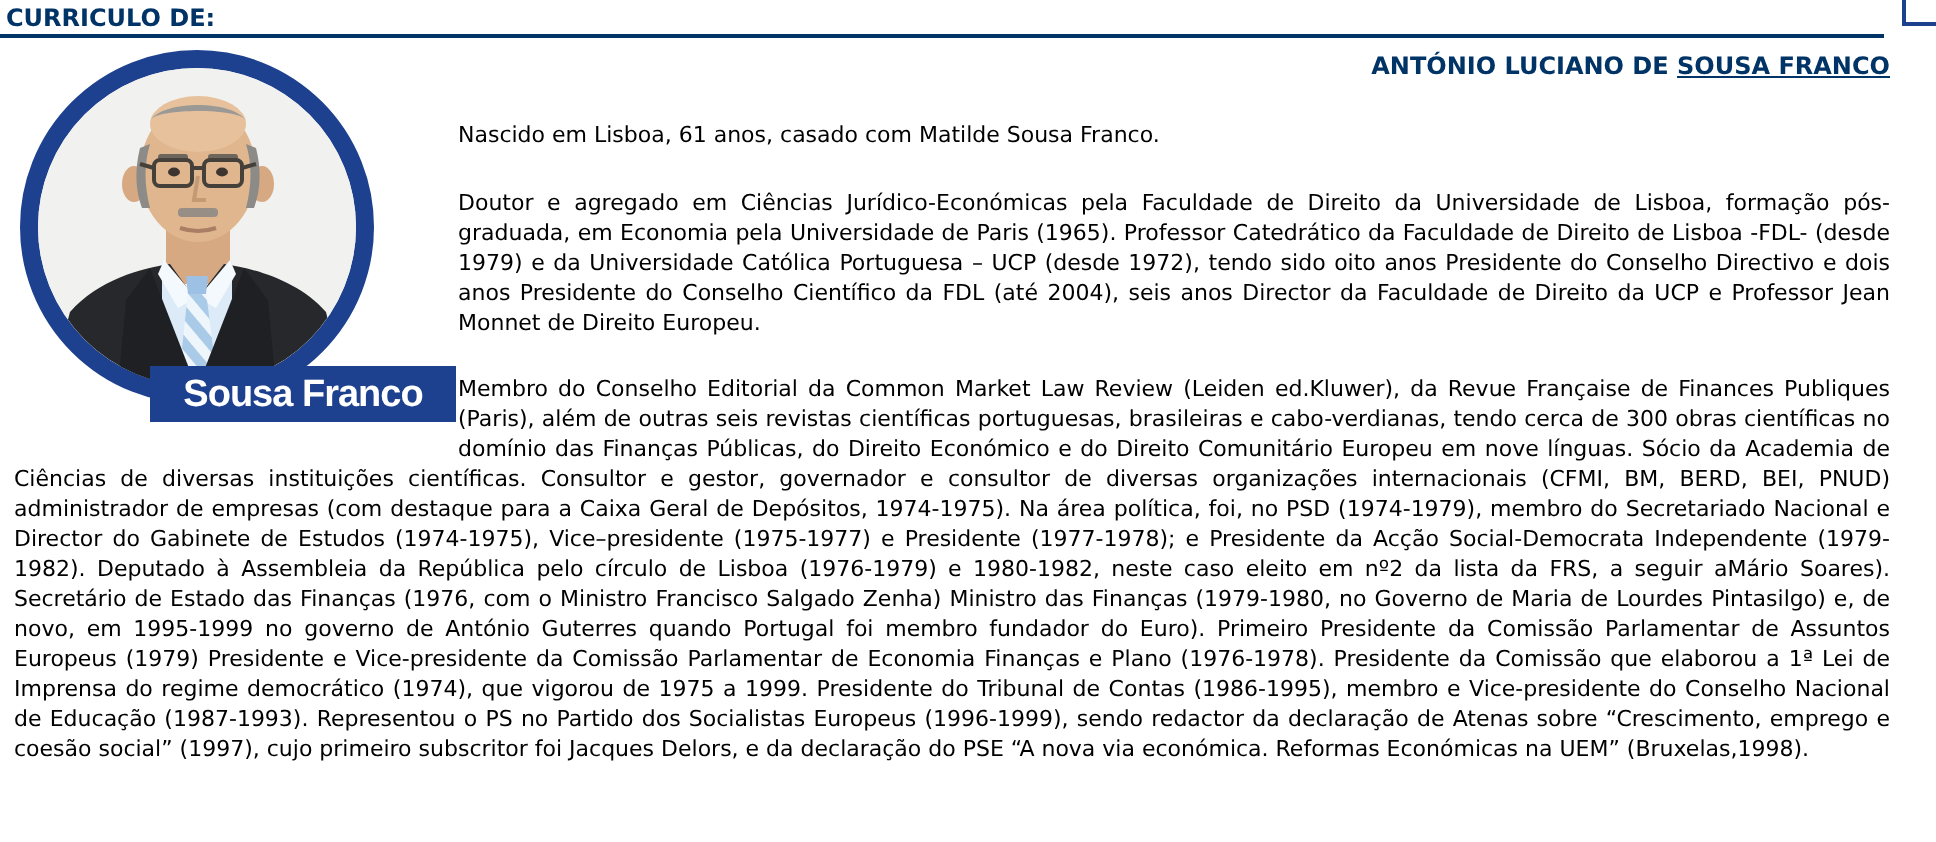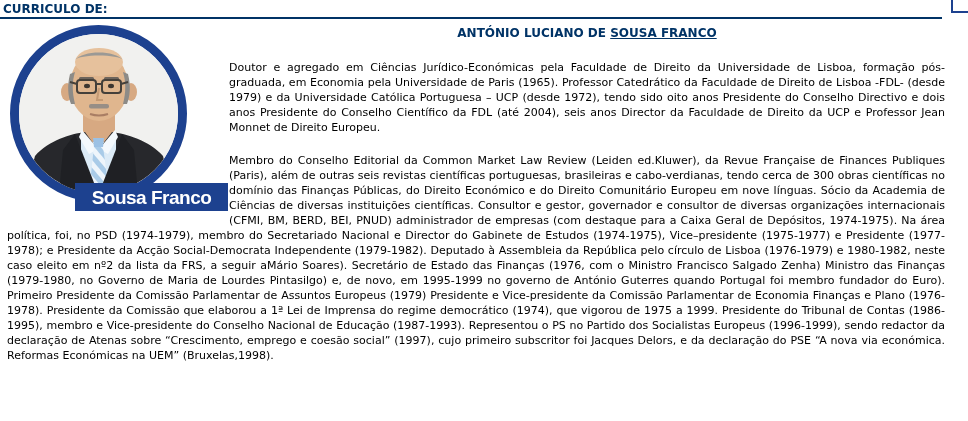--- a/index.html
+++ b/index.html
@@ -62,21 +62,21 @@
     font-family: "Liberation Sans", "DejaVu Sans", sans-serif;
     transform-origin: left center;
     letter-spacing: -0.5px;
     white-space: nowrap;
   }
 
   
   .doc-title {
     margin: 6px 0 19px 4px;
     font-size: 12px; font-weight: bold; color: #003366;
-    text-align: center;
+    text-align: right;
   }
   .doc-title .title-link { text-decoration: underline; color: #003366; cursor: pointer; }
   .para { margin: 0 0 19px 4px; }
   .para.tight { margin-bottom: 18px; }
 </style>
 </head>
 <body>
 
 <div class="page">
 
@@ -141,19 +141,20 @@
           <rect x="70" y="70" width="20" height="4.5" rx="2" fill="#978e86"></rect>
 
           <path d="M71,80 Q80,83 89,80" fill="none" stroke="#a97e64" stroke-width="2"></path>
         </svg>
       </div>
       <div class="name-banner">Sousa Franco</div>
     </div>
 
     <div class="doc-title"><span>ANTÓNIO LUCIANO DE </span><span class="title-link">SOUSA FRANCO</span></div>
 
+    <p class="para">Nascido em Lisboa, 61 anos, casado com Matilde Sousa Franco.</p>
 
     <p class="para tight">Doutor e agregado em Ciências Jurídico-Económicas pela Faculdade de Direito da Universidade de Lisboa, formação pós-graduada, em Economia pela Universidade de Paris (1965). Professor Catedrático da Faculdade de Direito de Lisboa -FDL- (desde 1979) e da Universidade Católica Portuguesa – UCP (desde 1972), tendo sido oito anos Presidente do Conselho Directivo e dois anos Presidente do Conselho Científico da FDL (até 2004), seis anos Director da Faculdade de Direito da UCP e Professor Jean Monnet de Direito Europeu.</p>
 
     <p class="para">Membro do Conselho Editorial da Common Market Law Review (Leiden ed.Kluwer), da Revue Française de Finances Publiques (Paris), além de outras seis revistas científicas portuguesas, brasileiras e cabo-verdianas, tendo cerca de 300 obras científicas no domínio das Finanças Públicas, do Direito Económico e do Direito Comunitário Europeu em nove línguas. Sócio da Academia de Ciências de diversas instituições científicas. Consultor e gestor, governador e consultor de diversas organizações internacionais (CFMI, BM, BERD, BEI, PNUD) administrador de empresas (com destaque para a Caixa Geral de Depósitos, 1974-1975). Na área política, foi, no PSD (1974-1979), membro do Secretariado Nacional e Director do Gabinete de Estudos (1974-1975), Vice–presidente (1975-1977) e Presidente (1977-1978); e Presidente da Acção Social-Democrata Independente (1979-1982). Deputado à Assembleia da República pelo círculo de Lisboa (1976-1979) e 1980-1982, neste caso eleito em nº2 da lista da FRS, a seguir aMário Soares). Secretário de Estado das Finanças (1976, com o Ministro Francisco Salgado Zenha) Ministro das Finanças (1979-1980, no Governo de Maria de Lourdes Pintasilgo) e, de novo, em 1995-1999 no governo de António Guterres quando Portugal foi membro fundador do Euro). Primeiro Presidente da Comissão Parlamentar de Assuntos Europeus (1979) Presidente e Vice-presidente da Comissão Parlamentar de Economia Finanças e Plano (1976-1978). Presidente da Comissão que elaborou a 1ª Lei de Imprensa do regime democrático (1974), que vigorou de 1975 a 1999. Presidente do Tribunal de Contas (1986-1995), membro e Vice-presidente do Conselho Nacional de Educação (1987-1993). Representou o PS no Partido dos Socialistas Europeus (1996-1999), sendo redactor da declaração de Atenas sobre “Crescimento, emprego e coesão social” (1997), cujo primeiro subscritor foi Jacques Delors, e da declaração do PSE “A nova via económica. Reformas Económicas na UEM” (Bruxelas,1998).</p>
 
   </div>
 </div>
 
 </body></html>

